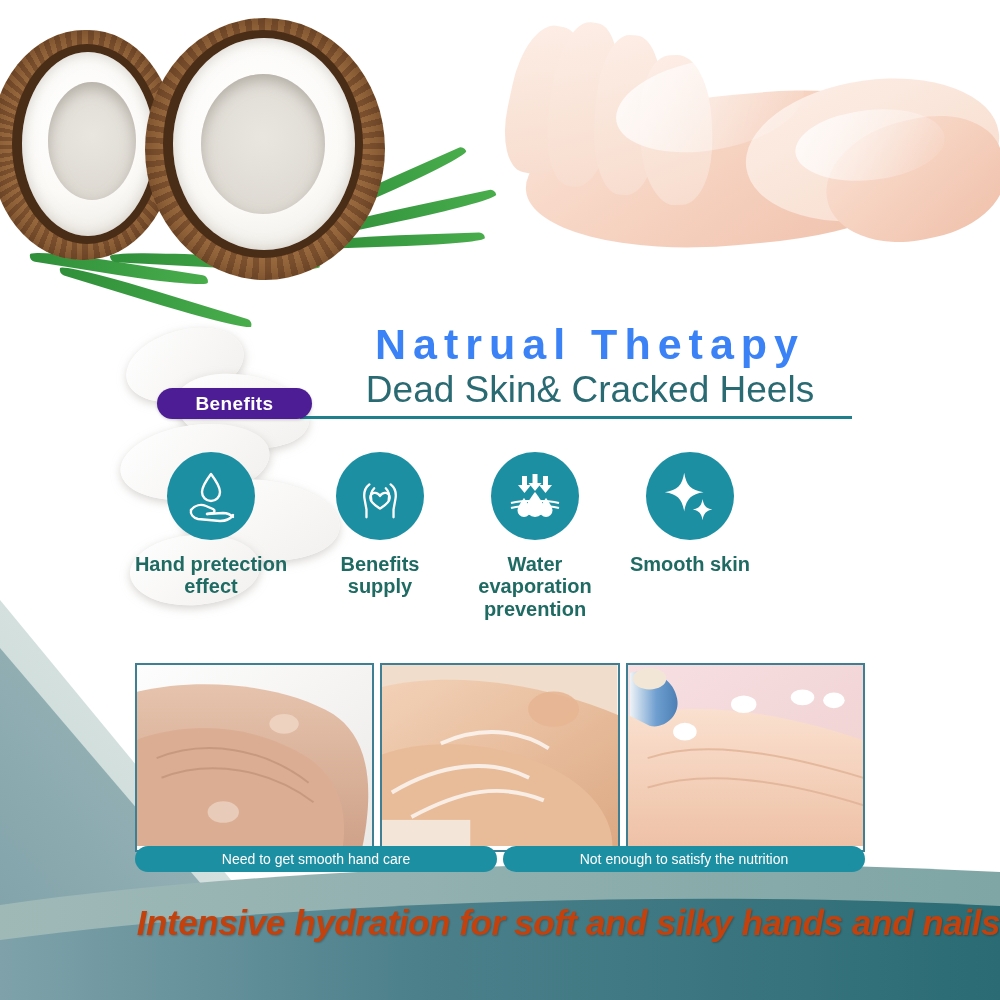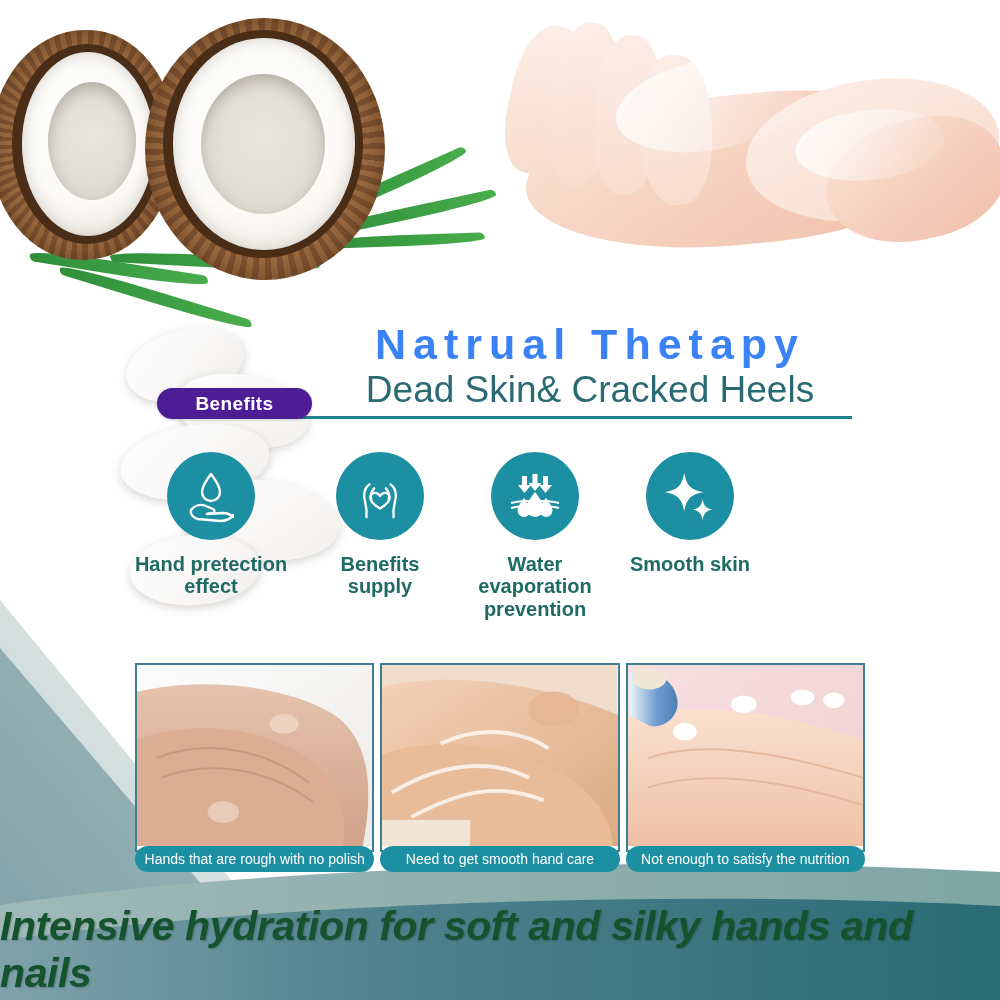--- a/index.html
+++ b/index.html
@@ -90,22 +90,22 @@
   
   #captions{position:absolute;left:135px;top:846px;width:730px;height:26px;display:flex;gap:6px;}
   .cap{
     flex:1;height:26px;border-radius:13px;background:#1d8fa2;
     display:flex;align-items:center;justify-content:center;
     color:#fff;font-size:14px;white-space:nowrap;
   }
 
   
   #tagline{
-    position:absolute;left:0;top:903px;width:1000px;text-align:left;
-    color:#14532d;font-size:41px;font-weight:700;font-style:italic;
+    position:absolute;left:0;top:903px;width:1000px;text-align:right;
+    color:#c2410c;font-size:35px;font-weight:700;font-style:italic;
     letter-spacing:-.4px;text-shadow:1px 1px 2px rgba(0,0,0,.22);
   }
 </style>
 </head>
 <body>
 
 <div id="stage">
 
   <svg class="bg-wedge" viewBox="0 0 1000 1000" preserveAspectRatio="none">
     <defs>
@@ -333,20 +333,19 @@
           <ellipse cx="118" cy="40" rx="13" ry="9"></ellipse>
           <ellipse cx="178" cy="33" rx="12" ry="8"></ellipse>
           <ellipse cx="210" cy="36" rx="11" ry="8"></ellipse>
         </g>
       </svg>
     </div>
 
   </div>
 
   <div id="captions">
-    <div class="cap">Hands that are rough with no polish</div>
     <div class="cap">Need to get smooth hand care</div>
     <div class="cap">Not enough to satisfy the nutrition</div>
   </div>
 
   <div id="tagline">Intensive hydration for soft and silky hands and nails</div>
 
 </div>
 
 </body></html>

